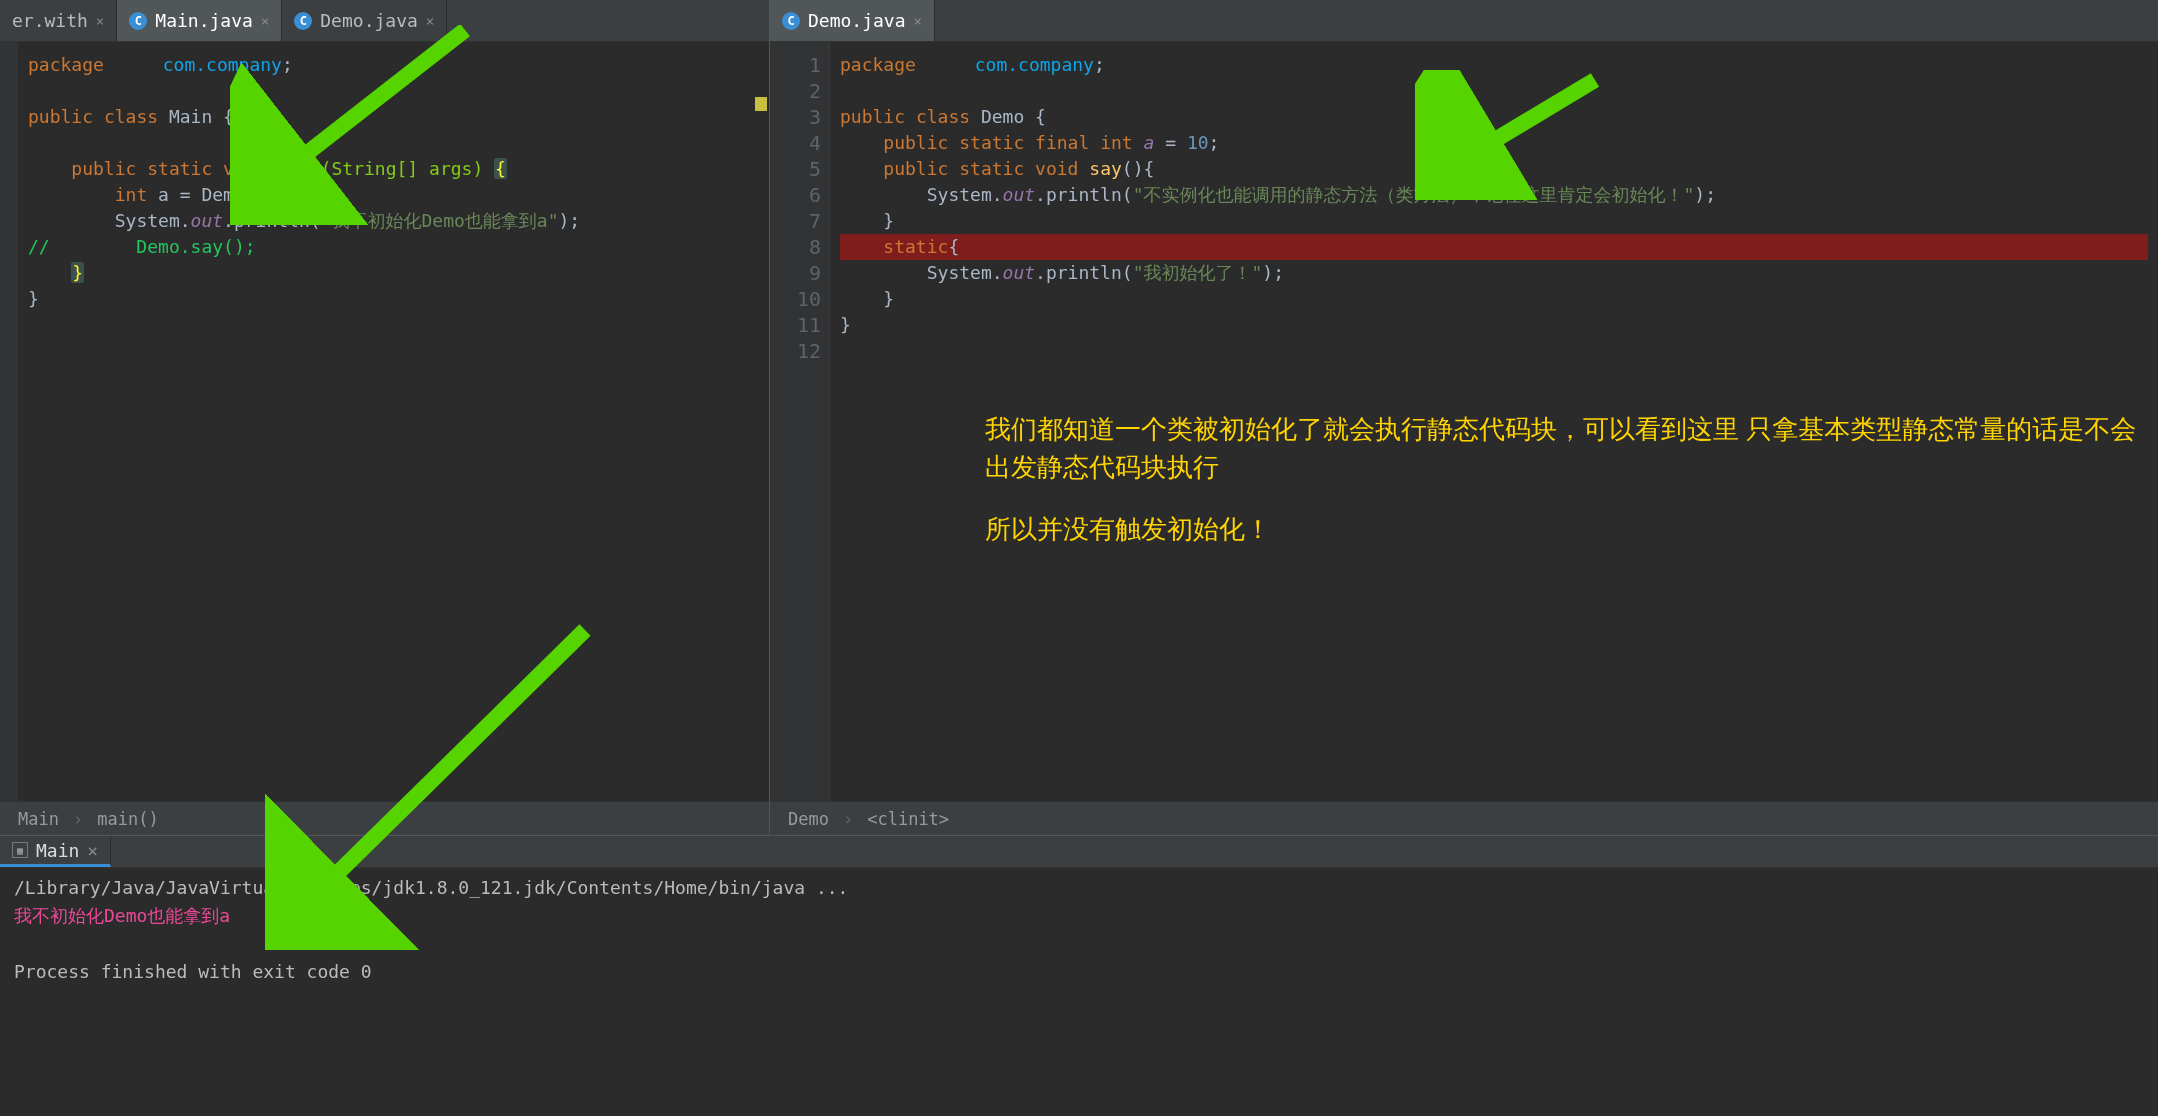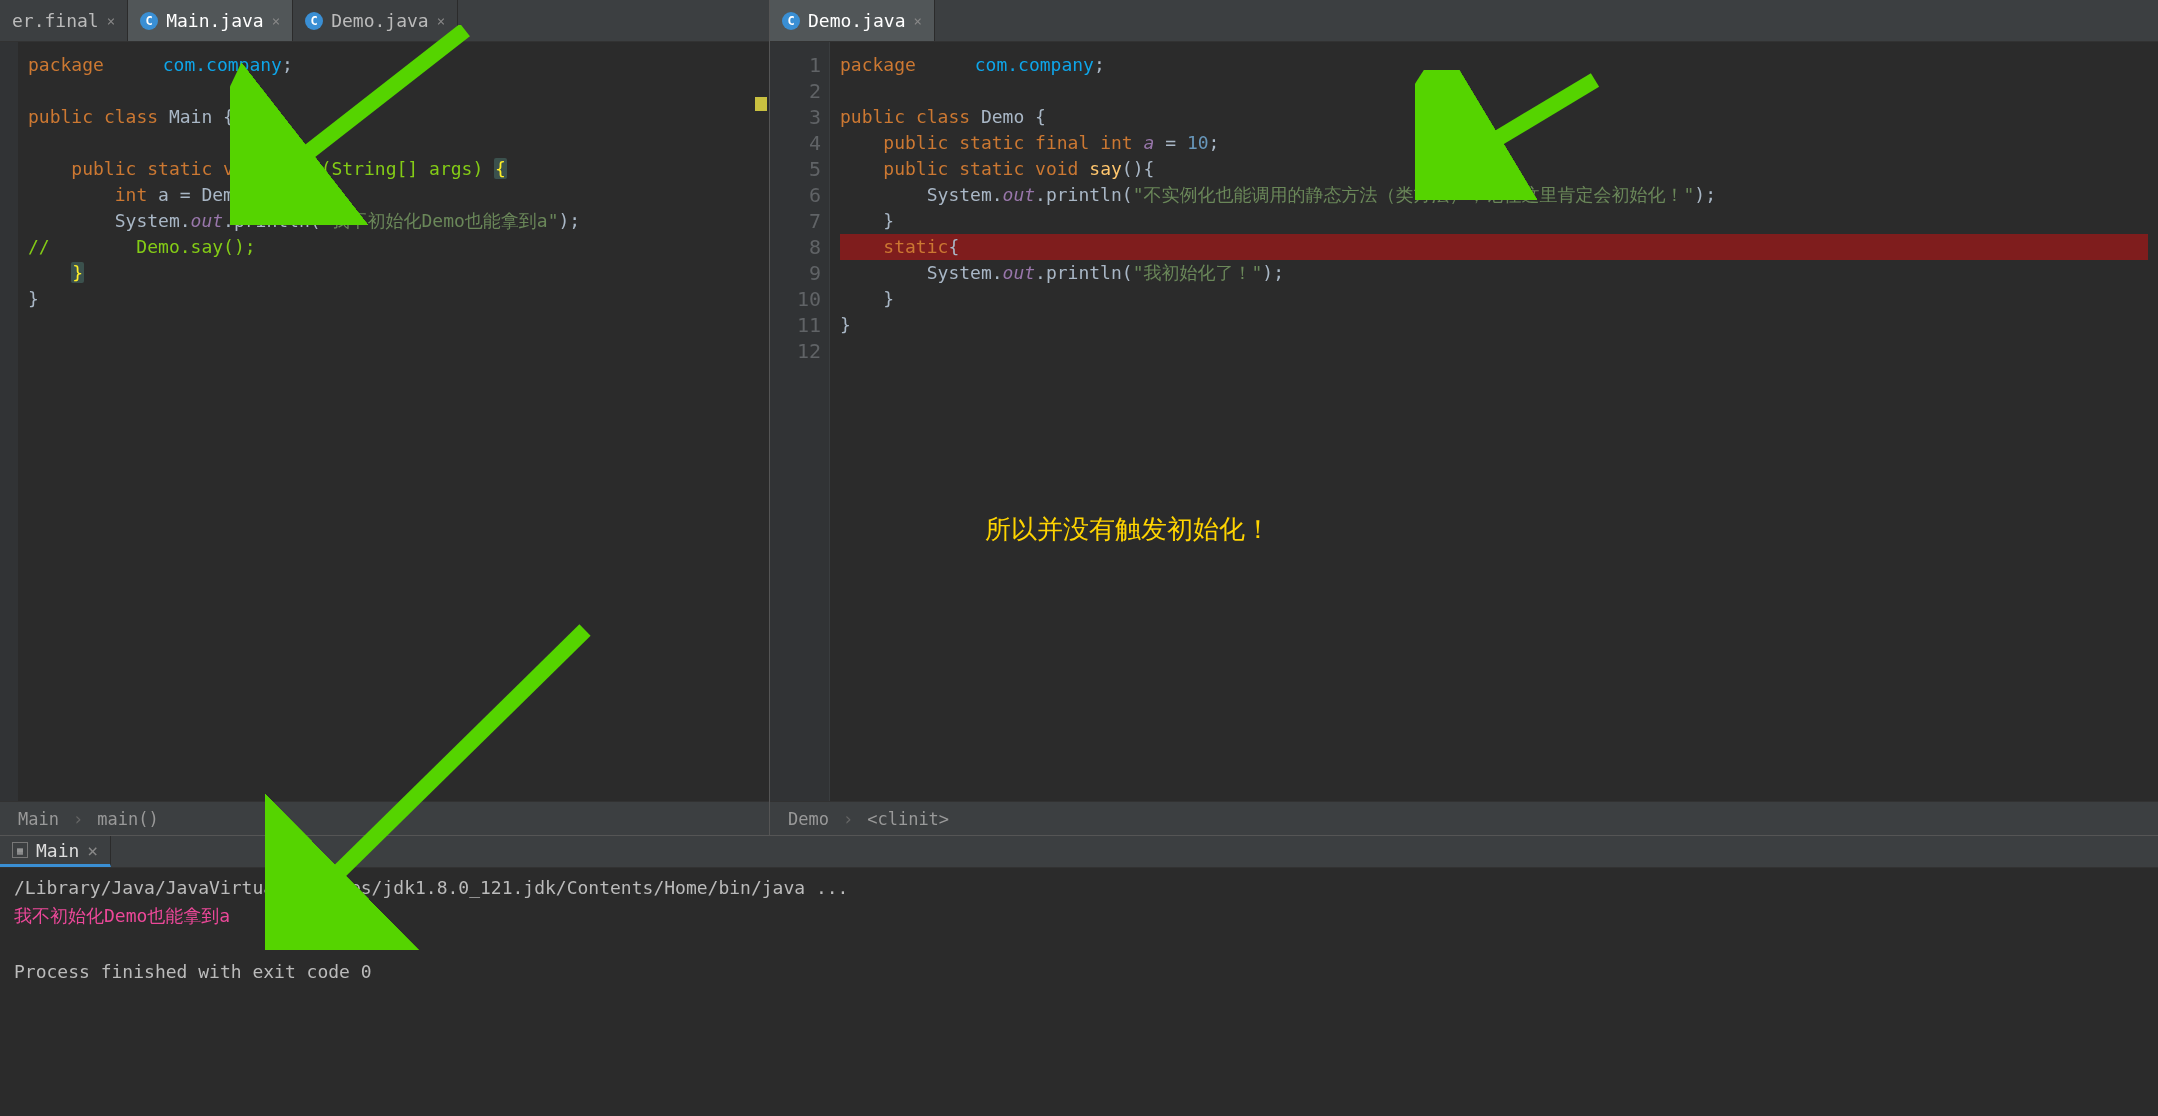--- a/index.html
+++ b/index.html
@@ -87,21 +87,21 @@
     border-top: 1px solid #323232;
   }
   .breadcrumb .sep { color:#666; }
 
   
   .kw  { color: #cc7832; }
   .str { color: #6a8759; }
   .num { color: #6897bb; }
   .typ { color: #a9b7c6; }
   .pkg { color: #0ea5e9; margin-left: 48px; }
-  .com { color: #84cc16; }
+  .com { color: #22c55e; }
   .field { color: #9876aa; font-style: italic; }
   .const { color: #9876aa; font-style: italic; }
   .defname { color: #ffc66d; }
   .punct { color: #a9b7c6; }
   .param { color: #84cc16; }
   .hlbrace { background: #3b514d; color:#ffef28; border-radius:2px; padding:0 1px;}
   .cursor-line { background: #7f1d1d; display:inline-block; width:100%; }
 
   
   .annot-text {
@@ -154,21 +154,21 @@
   .console-body .exit { color: #bbbbbb; text-align: right; }
 </style>
 </head>
 <body>
 
 <div class="top">
 
   <div class="pane pane-left">
     <div class="tabbar">
       <div class="tab">
-        <span>er.final</span>
+        <span>er.with</span>
         <span class="close">×</span>
       </div>
       <div class="tab active">
         <span class="ficon c">C</span>
         <span>Main.java</span>
         <span class="close">×</span>
       </div>
       <div class="tab">
         <span class="ficon c">C</span>
         <span>Demo.java</span>
@@ -230,20 +230,22 @@
     <span class="kw">public</span> <span class="kw">static</span> <span class="kw">void</span> <span class="defname">say</span><span>()</span><span>{</span>
         <span>System.</span><span class="field">out</span><span>.println(</span><span class="str">"不实例化也能调用的静态方法（类方法），记住这里肯定会初始化！"</span><span>);</span>
     <span>}</span>
 <span class="cursor-line">    <span class="kw">static</span><span>{</span></span>
         <span>System.</span><span class="field">out</span><span>.println(</span><span class="str">"我初始化了！"</span><span>);</span>
     <span>}</span>
 <span>}</span>
 </div>
     </div>
 
+    <div class="annot-text" style="left:215px; top:410px;">我们都知道一个类被初始化了就会执行静态代码块，可以看到这里
+只拿基本类型静态常量的话是不会出发静态代码块执行</div>
     <div class="annot-text" style="left:215px; top:510px;">所以并没有触发初始化！</div>
 
     <div class="breadcrumb">
       <span>Demo</span>
       <span class="sep">›</span>
       <span>&lt;clinit&gt;</span>
     </div>
   </div>
 </div>
 

